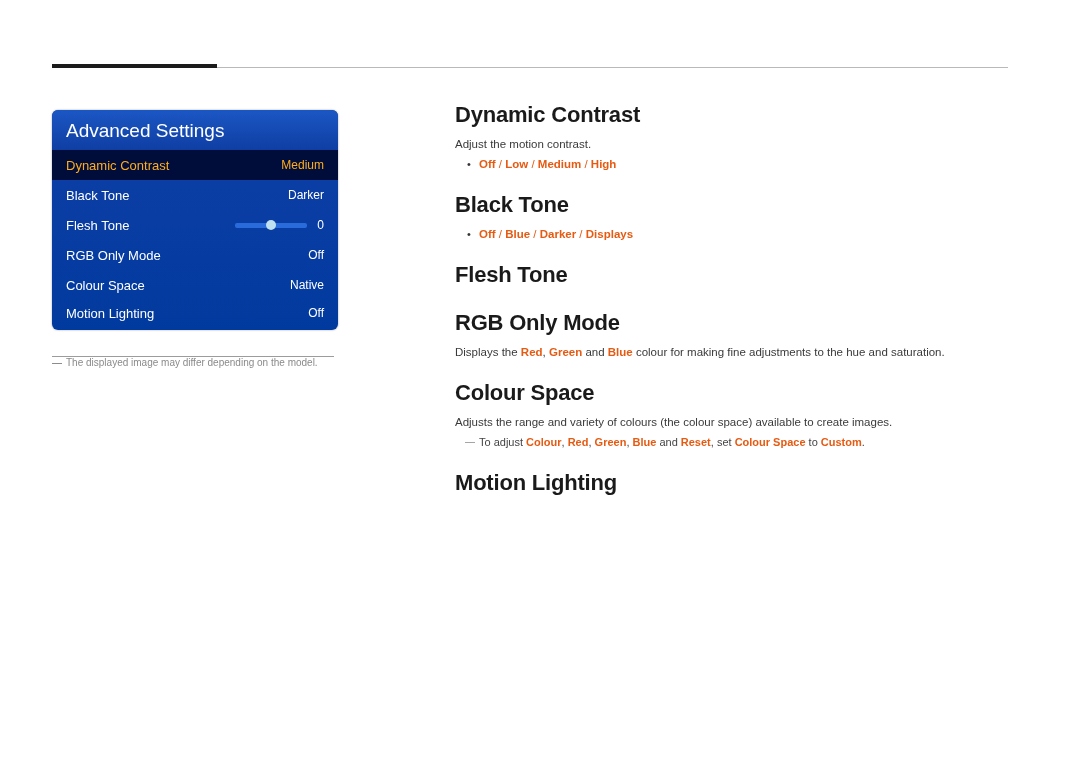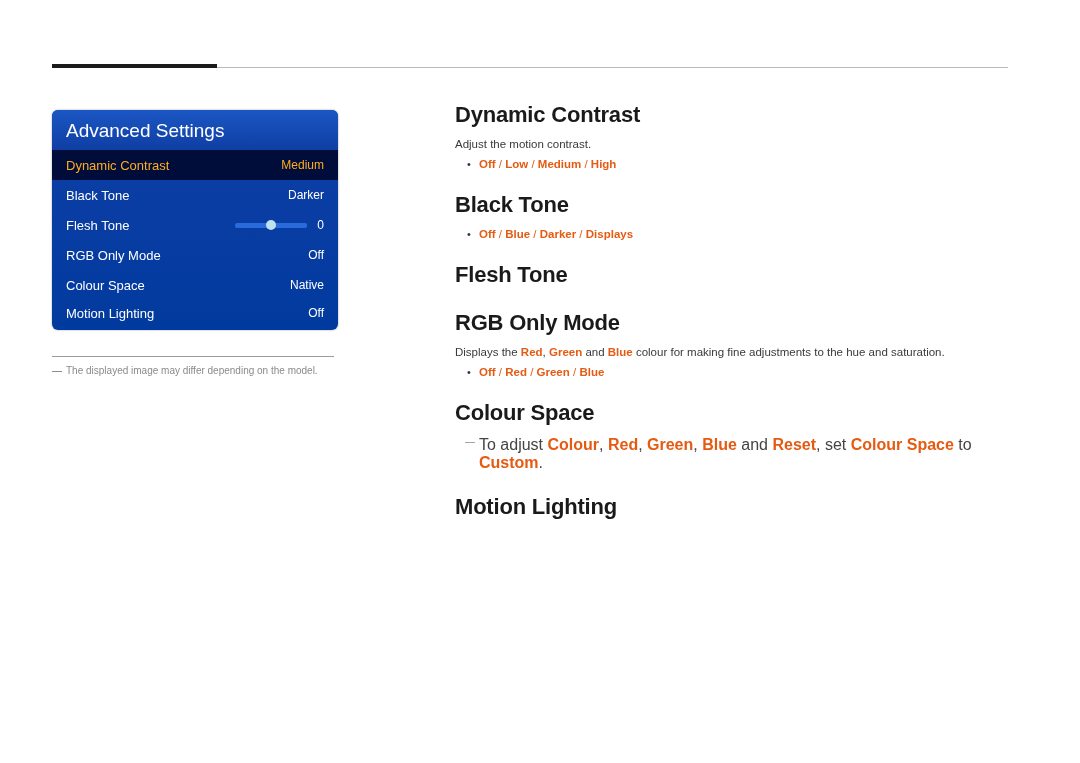--- a/index.html
+++ b/index.html
@@ -89,21 +89,20 @@
     border-radius: 50%;
     background: #bfe0ef;
   }
 
   .divider {
     margin-top: 26px;
     border-top: 1px solid #9c9c9c;
     width: 282px;
   }
   .note-line {
-    margin-top: 8px;
     font-size: 10px;
     color: #8a8a8a;
   }
   .note-line .dash { color:#6a6a6a; margin-right:4px; }
 
   
   .right-col {
     position: absolute;
     top: 102px;
     left: 455px;
@@ -132,21 +131,21 @@
   .bullet::before {
     content: "•";
     position: absolute;
     left: 12px; top: 0;
     color: #333;
     font-size: 11px;
   }
   .accent { color: #e65a12; font-weight: 600; }
   .slash { color: #e65a12; font-weight: 400; }
   .subnote {
-    font-size: 16px;
+    font-size: 11px;
     color: #444;
     padding-left: 24px;
     position: relative;
   }
   .subnote::before {
     content: "―";
     position: absolute;
     left: 10px; top: 0;
     color: #8a8a8a;
     font-size: 10px;
@@ -224,27 +223,25 @@
 
     <div class="sec">
       <div class="sec-title" data-bind="sections.flesh_tone.title">Flesh Tone</div>
     </div>
 
     <div class="sec">
       <div class="sec-title" data-bind="sections.rgb_only.title">RGB Only Mode</div>
       <div class="desc">
         <span data-bind="sections.rgb_only.desc_parts.p1">Displays the </span><span class="accent" data-bind="sections.rgb_only.desc_parts.red">Red</span><span data-bind="sections.rgb_only.desc_parts.c1">, </span><span class="accent" data-bind="sections.rgb_only.desc_parts.green">Green</span><span data-bind="sections.rgb_only.desc_parts.c2"> and </span><span class="accent" data-bind="sections.rgb_only.desc_parts.blue">Blue</span><span data-bind="sections.rgb_only.desc_parts.p2"> colour for making fine adjustments to the hue and saturation.</span>
       </div>
-      <div class="bullet">
-        <span class="accent" data-bind="sections.rgb_only.options.0">Off</span><span class="slash"> / </span><span class="accent" data-bind="sections.rgb_only.options.1">Red</span><span class="slash"> / </span><span class="accent" data-bind="sections.rgb_only.options.2">Green</span><span class="slash"> / </span><span class="accent" data-bind="sections.rgb_only.options.3">Blue</span>
-      </div>
     </div>
 
     <div class="sec">
       <div class="sec-title" data-bind="sections.colour_space.title">Colour Space</div>
+      <div class="desc" data-bind="sections.colour_space.desc">Adjusts the range and variety of colours (the colour space) available to create images.</div>
       <div class="subnote">
         <span data-bind="sections.colour_space.subnote.p1">To adjust </span><span class="accent" data-bind="sections.colour_space.subnote.k1">Colour</span><span data-bind="sections.colour_space.subnote.c1">, </span><span class="accent" data-bind="sections.colour_space.subnote.k2">Red</span><span data-bind="sections.colour_space.subnote.c2">, </span><span class="accent" data-bind="sections.colour_space.subnote.k3">Green</span><span data-bind="sections.colour_space.subnote.c3">, </span><span class="accent" data-bind="sections.colour_space.subnote.k4">Blue</span><span data-bind="sections.colour_space.subnote.c4"> and </span><span class="accent" data-bind="sections.colour_space.subnote.k5">Reset</span><span data-bind="sections.colour_space.subnote.c5">, set </span><span class="accent" data-bind="sections.colour_space.subnote.k6">Colour Space</span><span data-bind="sections.colour_space.subnote.c6"> to </span><span class="accent" data-bind="sections.colour_space.subnote.k7">Custom</span><span data-bind="sections.colour_space.subnote.c7">.</span>
       </div>
     </div>
 
     <div class="sec">
       <div class="sec-title" data-bind="sections.motion_lighting.title">Motion Lighting</div>
     </div>
 
   </div>

